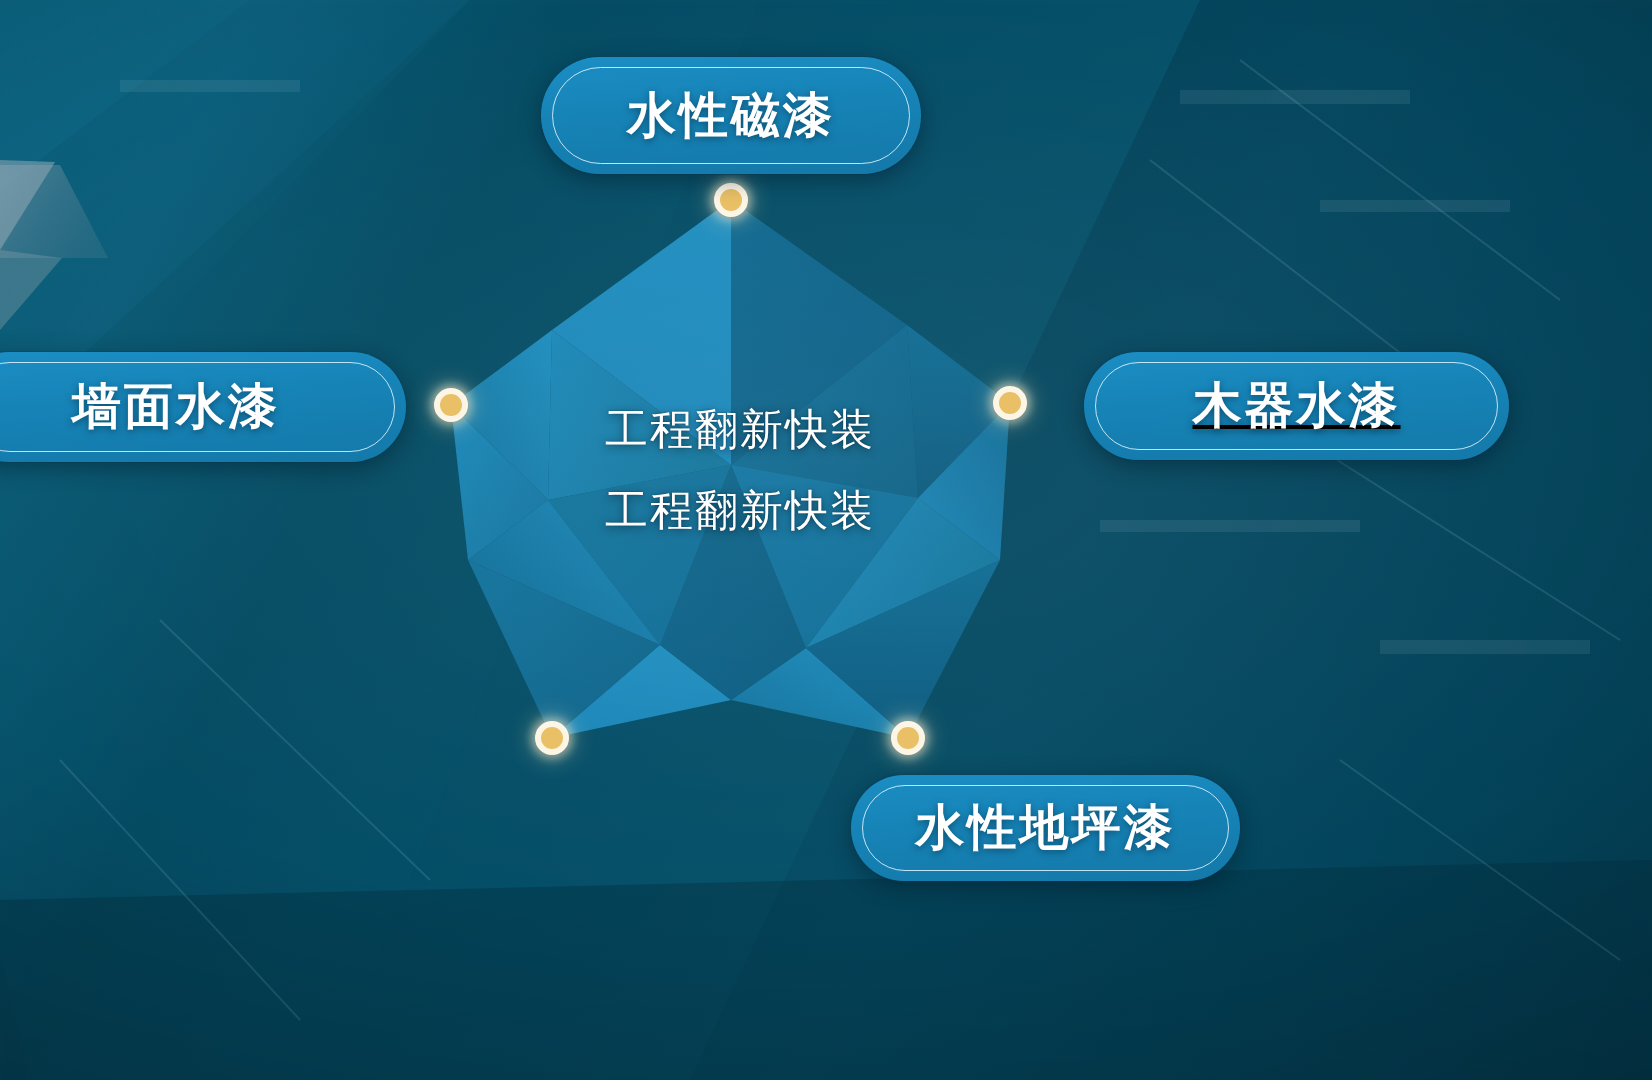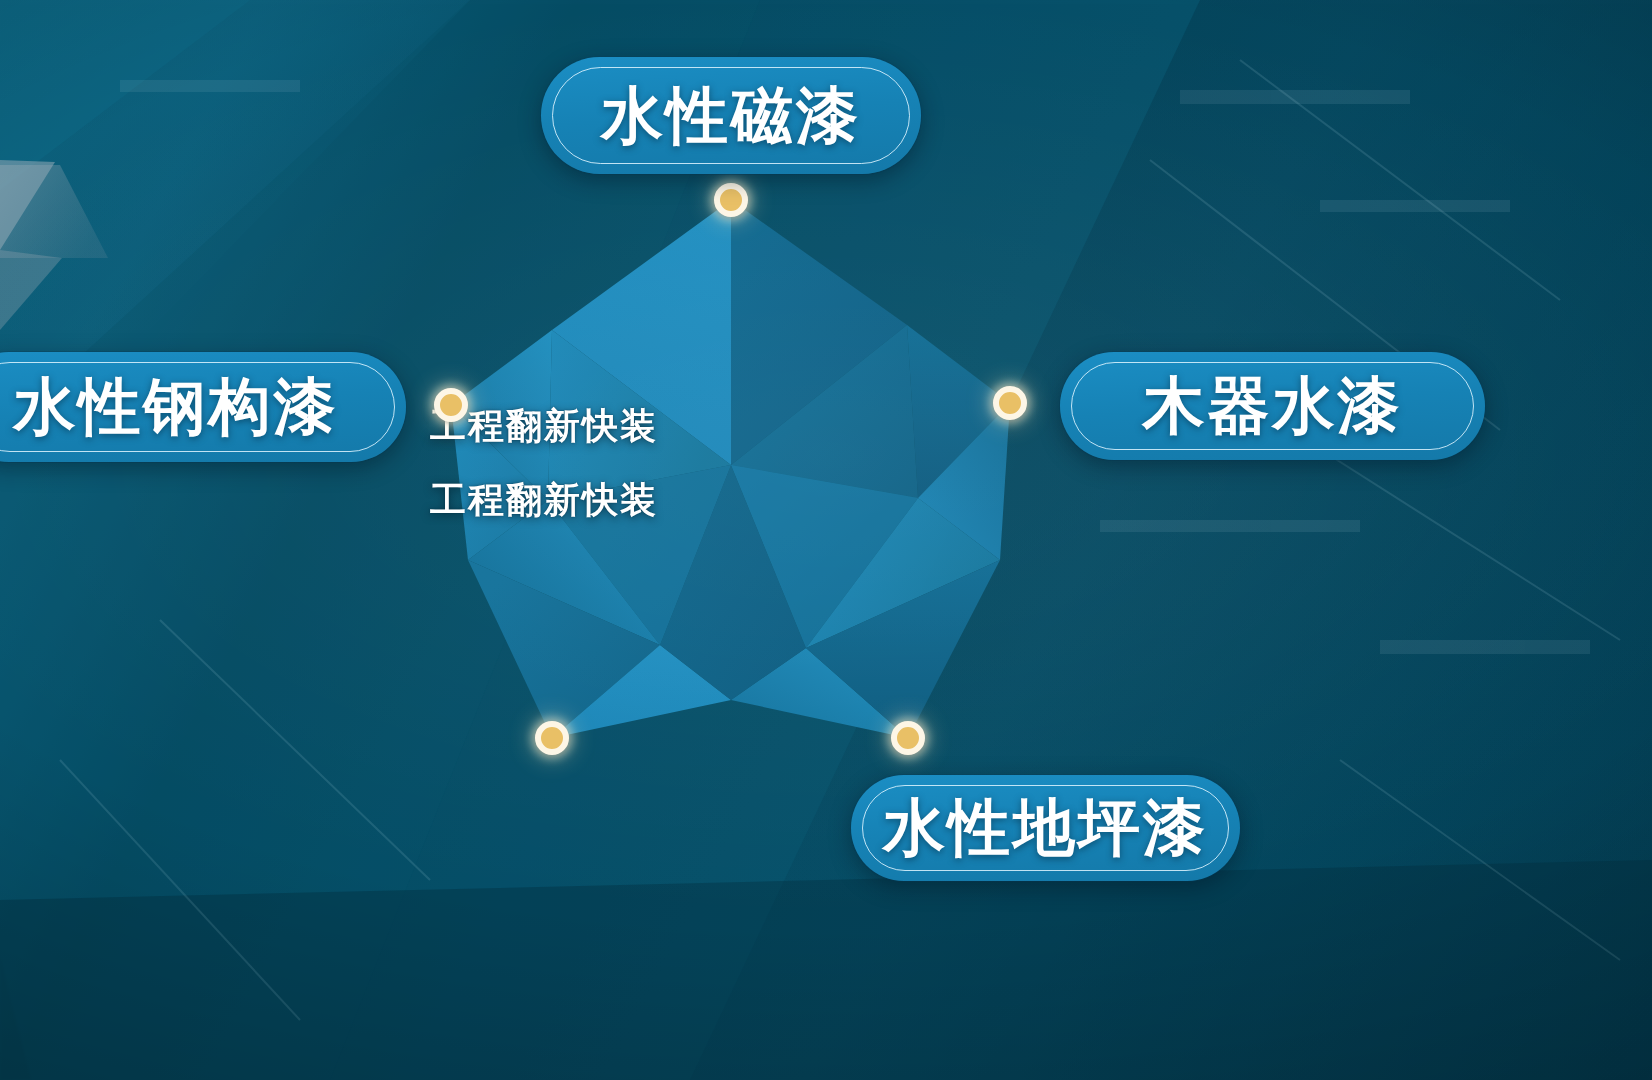--- a/index.html
+++ b/index.html
@@ -66,23 +66,24 @@
     width: 1652px; height: 1080px;
   }
   .star-wrap svg { display:block; width:1652px; height:1080px; }
 
   
   .center-text {
     position: absolute;
     left: 430px;
     top: 408px;
     width: 620px;
+    text-align: center;
     color: #ffffff;
-    font-weight: 700;
-    font-size: 36px;
+    font-weight: 400;
+    font-size: 43px;
     letter-spacing: 2px;
     line-height: 1.0;
     text-shadow: 0 2px 9px rgba(0,22,34,.62), 0 0 2px rgba(0,40,60,.55);
     pointer-events: none;
   }
   .center-line { display:block; }
   .center-line.l1 { margin-bottom: 38px; }
 
   
   .pill {
@@ -103,30 +104,30 @@
     left: 11px; right: 11px; top: 10px; bottom: 10px;
     border-radius: 999px;
     border: 1.6px solid rgba(222,244,255,.86);
     pointer-events: none;
   }
   .pill-label {
     position: relative;
     z-index: 2;
     color: #ffffff;
     font-weight: 700;
-    font-size: 62px;
+    font-size: 49px;
     letter-spacing: 3px;
     white-space: nowrap;
     text-shadow: 0 2px 7px rgba(0,30,48,.5);
   }
 
   
   #pill-top    { left: 541px;  top: 57px;  width: 380px; height: 117px; }
   #pill-left   { left: -46px;  top: 352px; width: 452px; height: 110px; }
-  #pill-right  { left: 1060px; top: 352px; width: 425px; height: 108px; }
+  #pill-right  { left: 1084px; top: 352px; width: 425px; height: 108px; text-decoration: underline; }
   #pill-bl     { left: 238px;  top: 778px; width: 382px; height: 104px; }
   #pill-br     { left: 851px;  top: 775px; width: 389px; height: 106px; align-items: center; }
 
   #pill-left .pill-label  { padding-right: 8px; }
 
   
   .node {
     position: absolute;
     width: 34px; height: 34px;
     border-radius: 50%;
@@ -303,16 +304,16 @@
   <div class="pill" id="pill-right">
     <span class="pill-label">木器水漆</span>
   </div>
 
   <div class="pill" id="pill-br">
     <span class="pill-label">水性地坪漆</span>
   </div>
 
 
   <div class="pill" id="pill-left">
-    <span class="pill-label">水性钢构漆</span>
+    <span class="pill-label">墙面水漆</span>
   </div>
 
 </div>
 
 </body></html>

